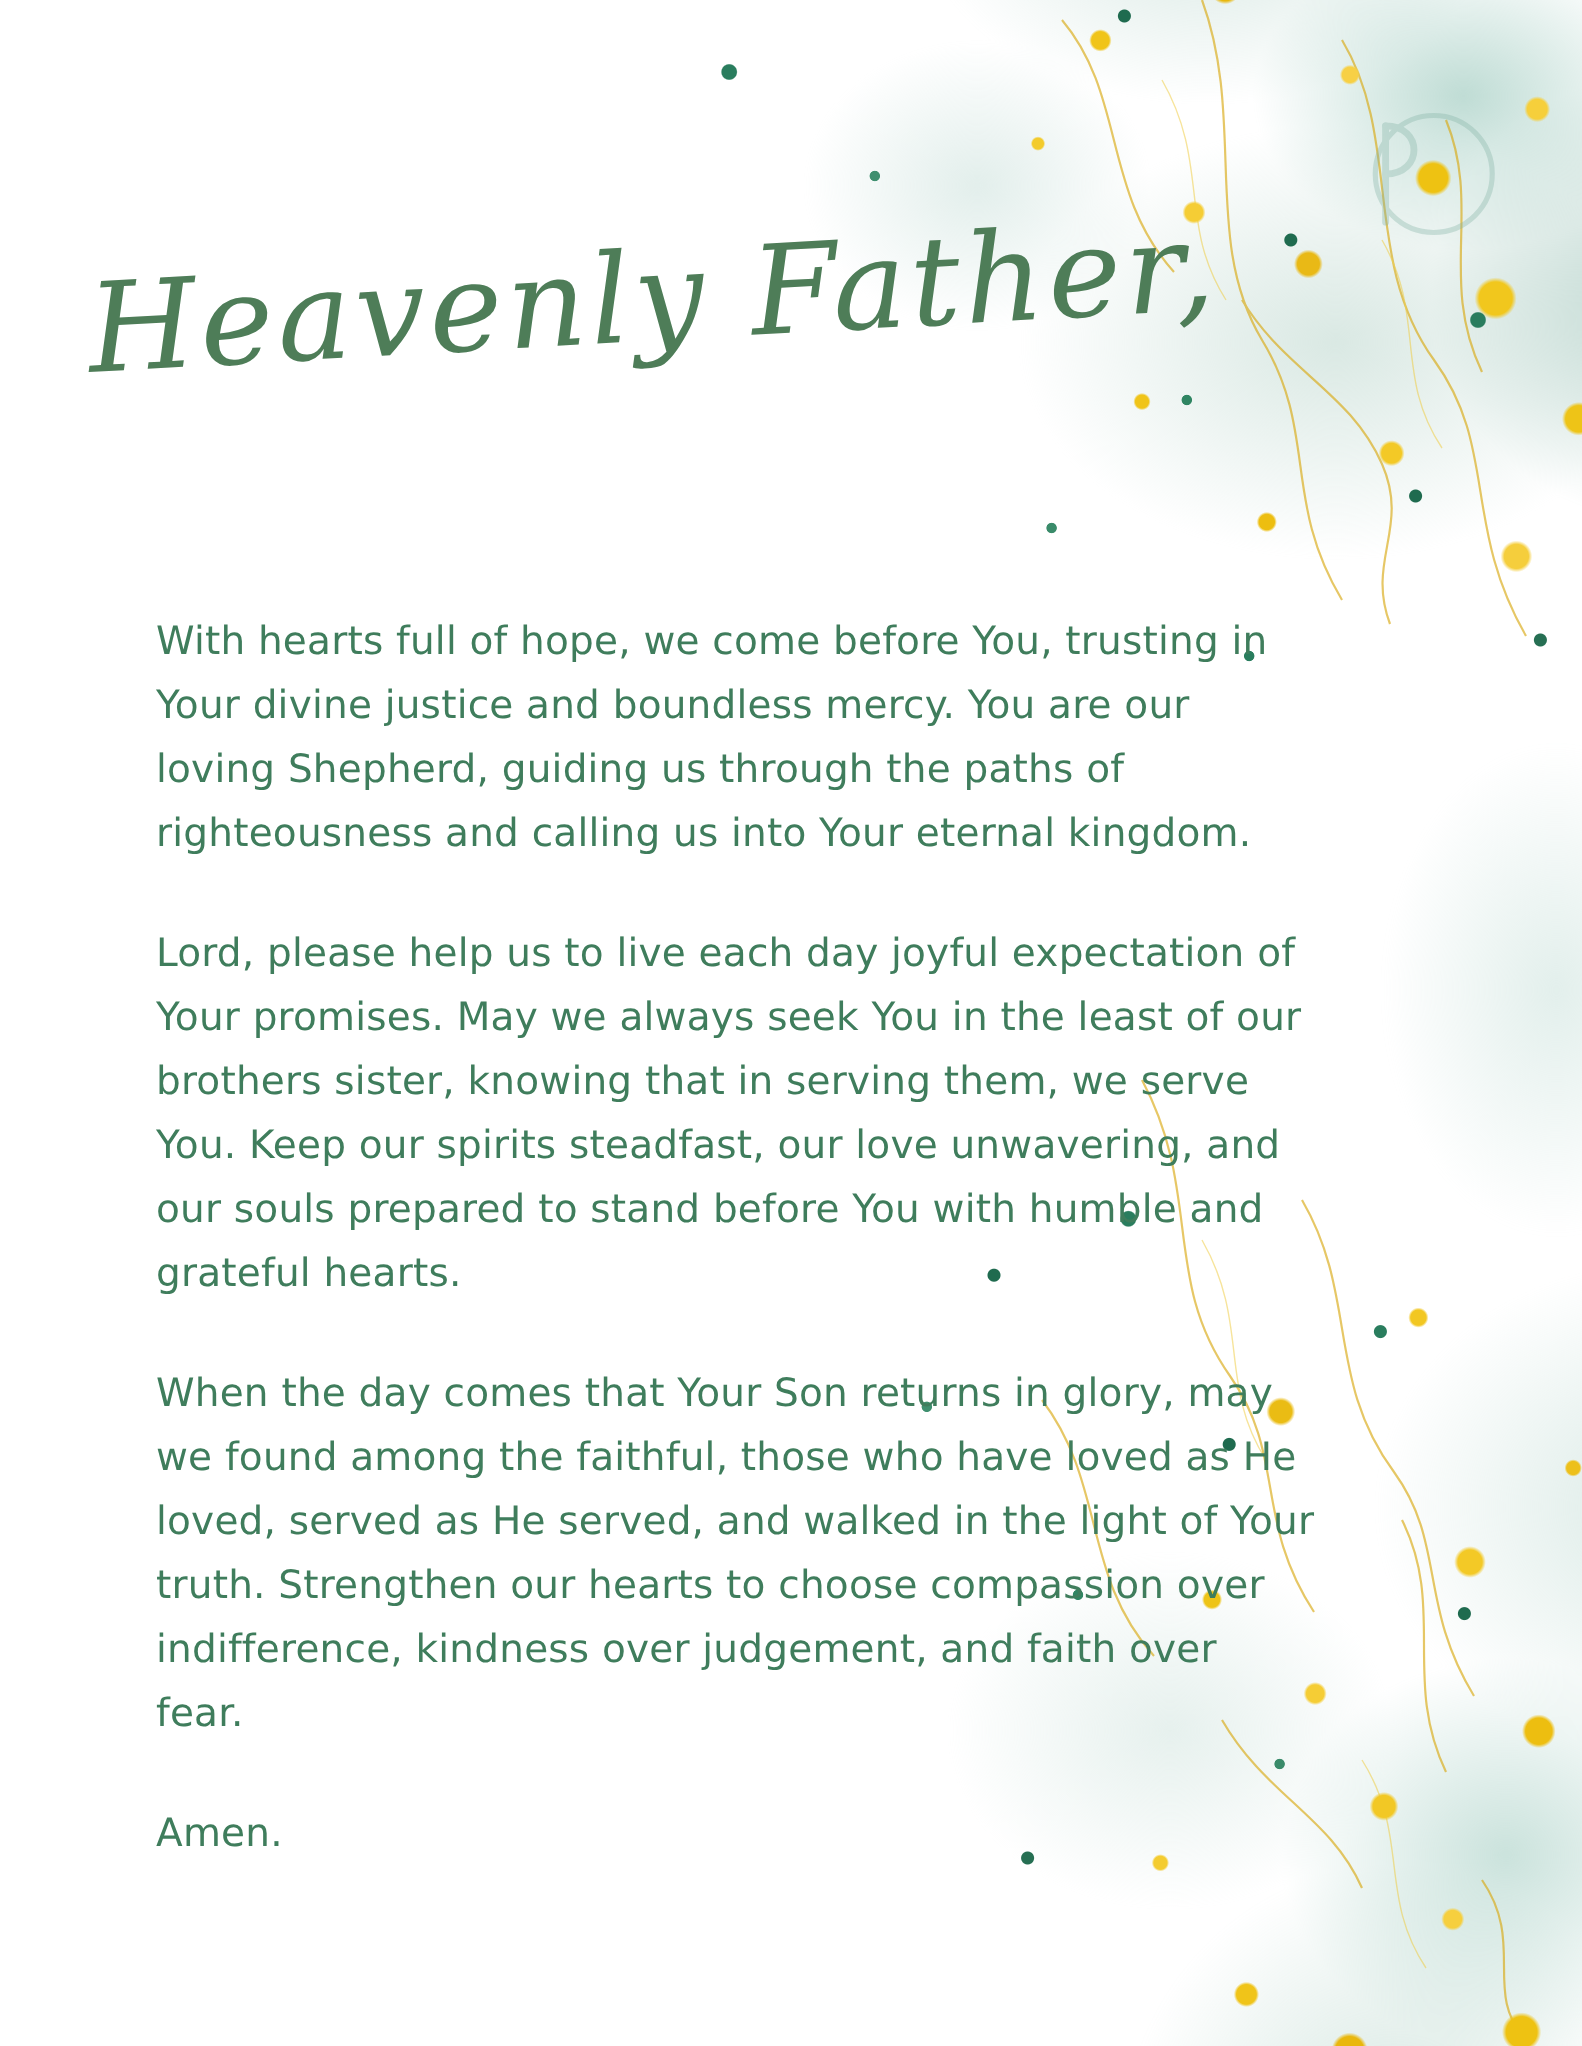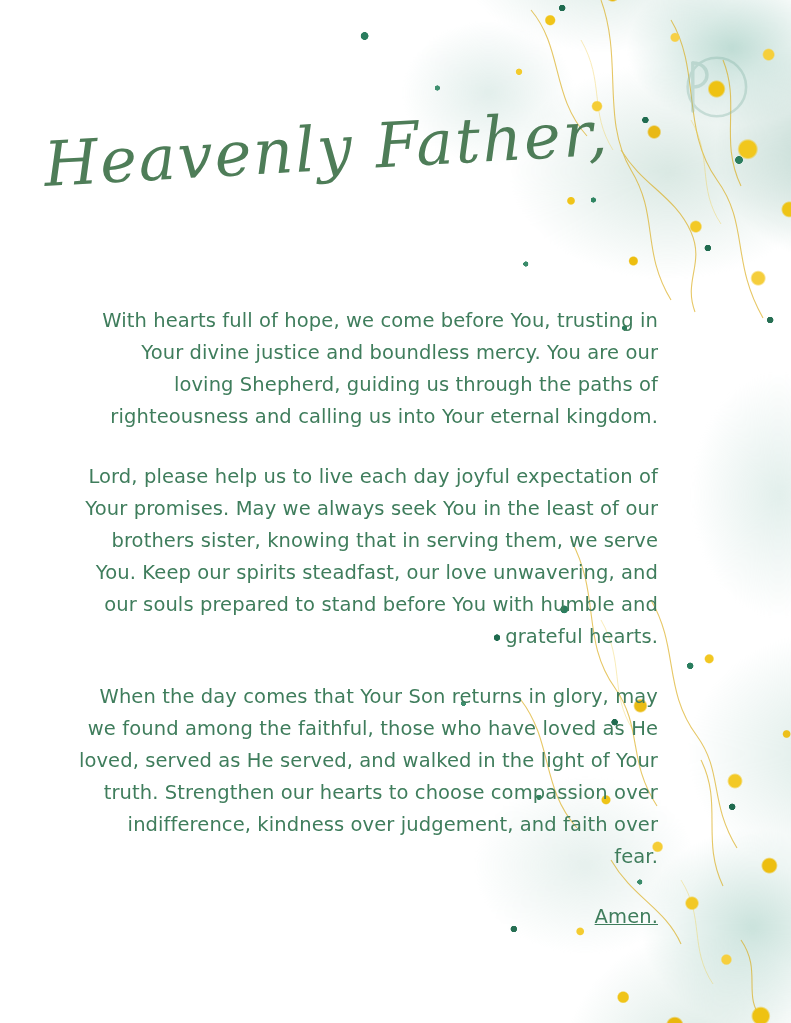--- a/index.html
+++ b/index.html
@@ -198,25 +198,23 @@
     top: 305px;
     width: 580px;
     color: #3f7d5c;
     font-family: "DejaVu Sans", sans-serif;
     font-size: 19.5px;
     line-height: 32px;
     letter-spacing: 0.1px;
   }
   .body-copy p {
     margin: 0 0 28px 0;
-    text-align: right;
   }
   .body-copy p:last-child {
     margin-bottom: 16px;
-    text-decoration: underline;
   }
 </style>
 </head>
 <body>
 
 <div id="page">
 
   <div class="art ink-top"></div>
   <div class="art ink-mid"></div>
   <div class="art ink-bottom"></div>

